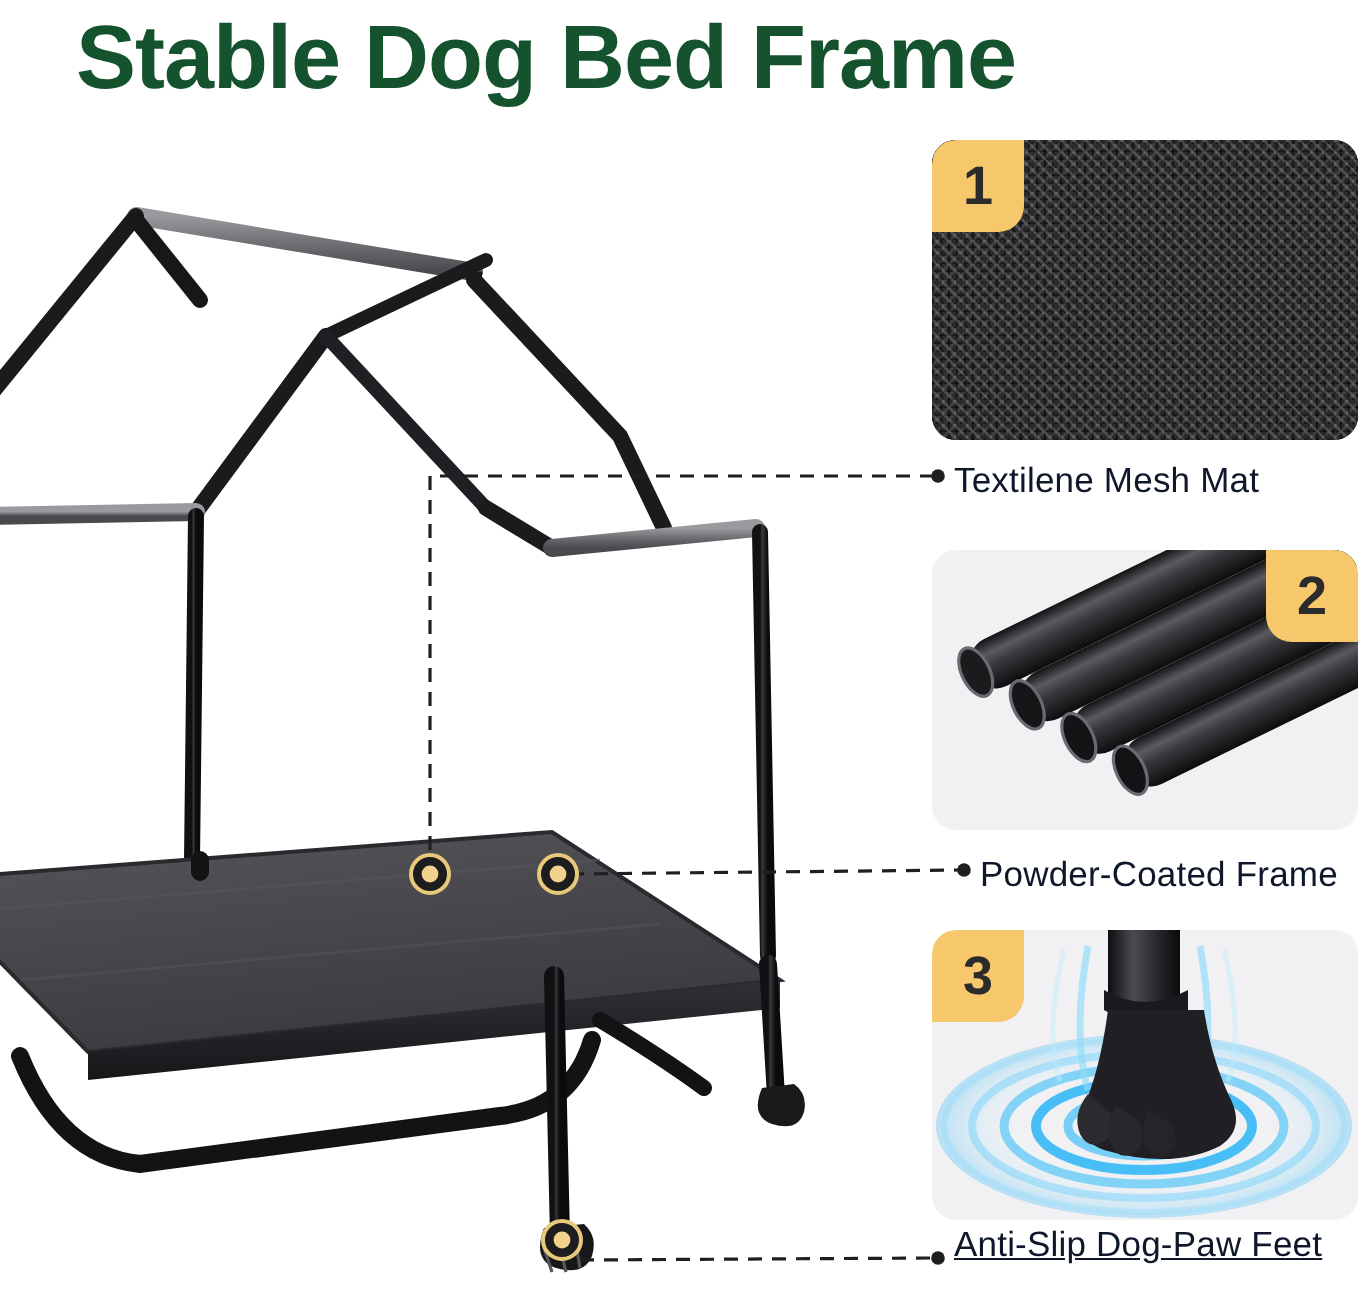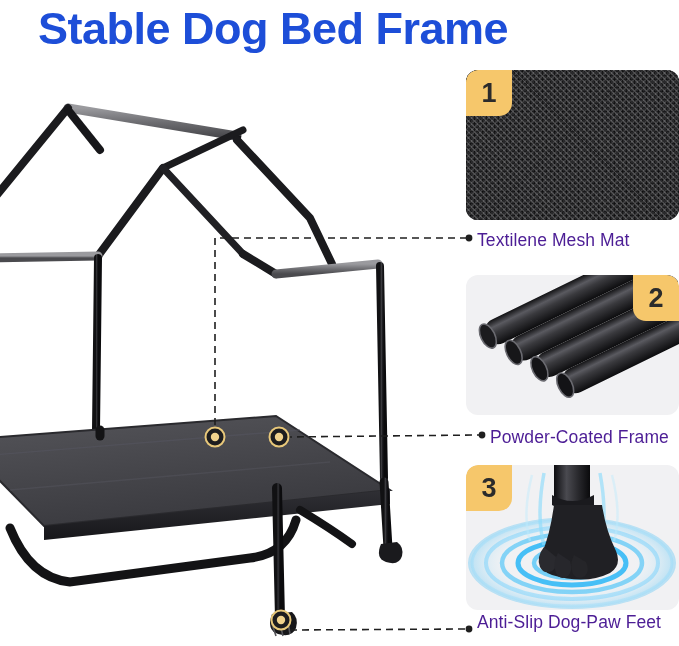--- a/index.html
+++ b/index.html
@@ -3,21 +3,21 @@
 <meta charset="utf-8">
 <style>
   html,body{margin:0;padding:0;background:#ffffff;}
   body{width:679px;height:646px;position:relative;overflow:hidden;
        font-family:"Liberation Sans","DejaVu Sans",sans-serif;}
 
   
   #page-title{
     position:absolute;left:0;top:0;width:546px;height:58px;
     display:flex;align-items:center;justify-content:center;
-    font-size:45px;font-weight:bold;color:#1d4ed8;
+    font-size:45px;font-weight:bold;color:#14532d;
     letter-spacing:-0.5px;white-space:nowrap;
   }
 
   
   #product-figure{position:absolute;left:0;top:58px;width:455px;height:588px;}
   #product-svg{position:absolute;left:0;top:0;}
 
   
   .panel{position:absolute;border-radius:12px;overflow:hidden;}
   #panel-1{left:466px;top:70px;width:213px;height:150px;background:#2b2b2d;}
@@ -40,26 +40,26 @@
   .badge{
     position:absolute;width:46px;height:46px;background:#f6c76b;
     display:flex;align-items:center;justify-content:center;
     font-size:27px;font-weight:bold;color:#2b2b2b;z-index:4;
   }
   .badge-tl{left:0;top:0;border-top-left-radius:12px;border-bottom-right-radius:13px;}
   .badge-tr{right:0;top:0;border-top-right-radius:12px;border-bottom-left-radius:13px;}
 
   
   .caption{
-    position:absolute;font-size:17.5px;color:#4c1d95;
+    position:absolute;font-size:17.5px;color:#0f172a;
     white-space:nowrap;letter-spacing:.1px;
   }
   #caption-1{left:477px;top:230px;}
   #caption-2{left:490px;top:427px;}
-  #caption-3{left:477px;top:612px;}
+  #caption-3{left:477px;top:612px;text-decoration:underline;}
 
   
   #leaders{position:absolute;left:0;top:0;width:679px;height:646px;
            pointer-events:none;z-index:3;}
 </style>
 </head>
 <body>
 
 <div id="page-title">Stable Dog Bed Frame</div>
 

